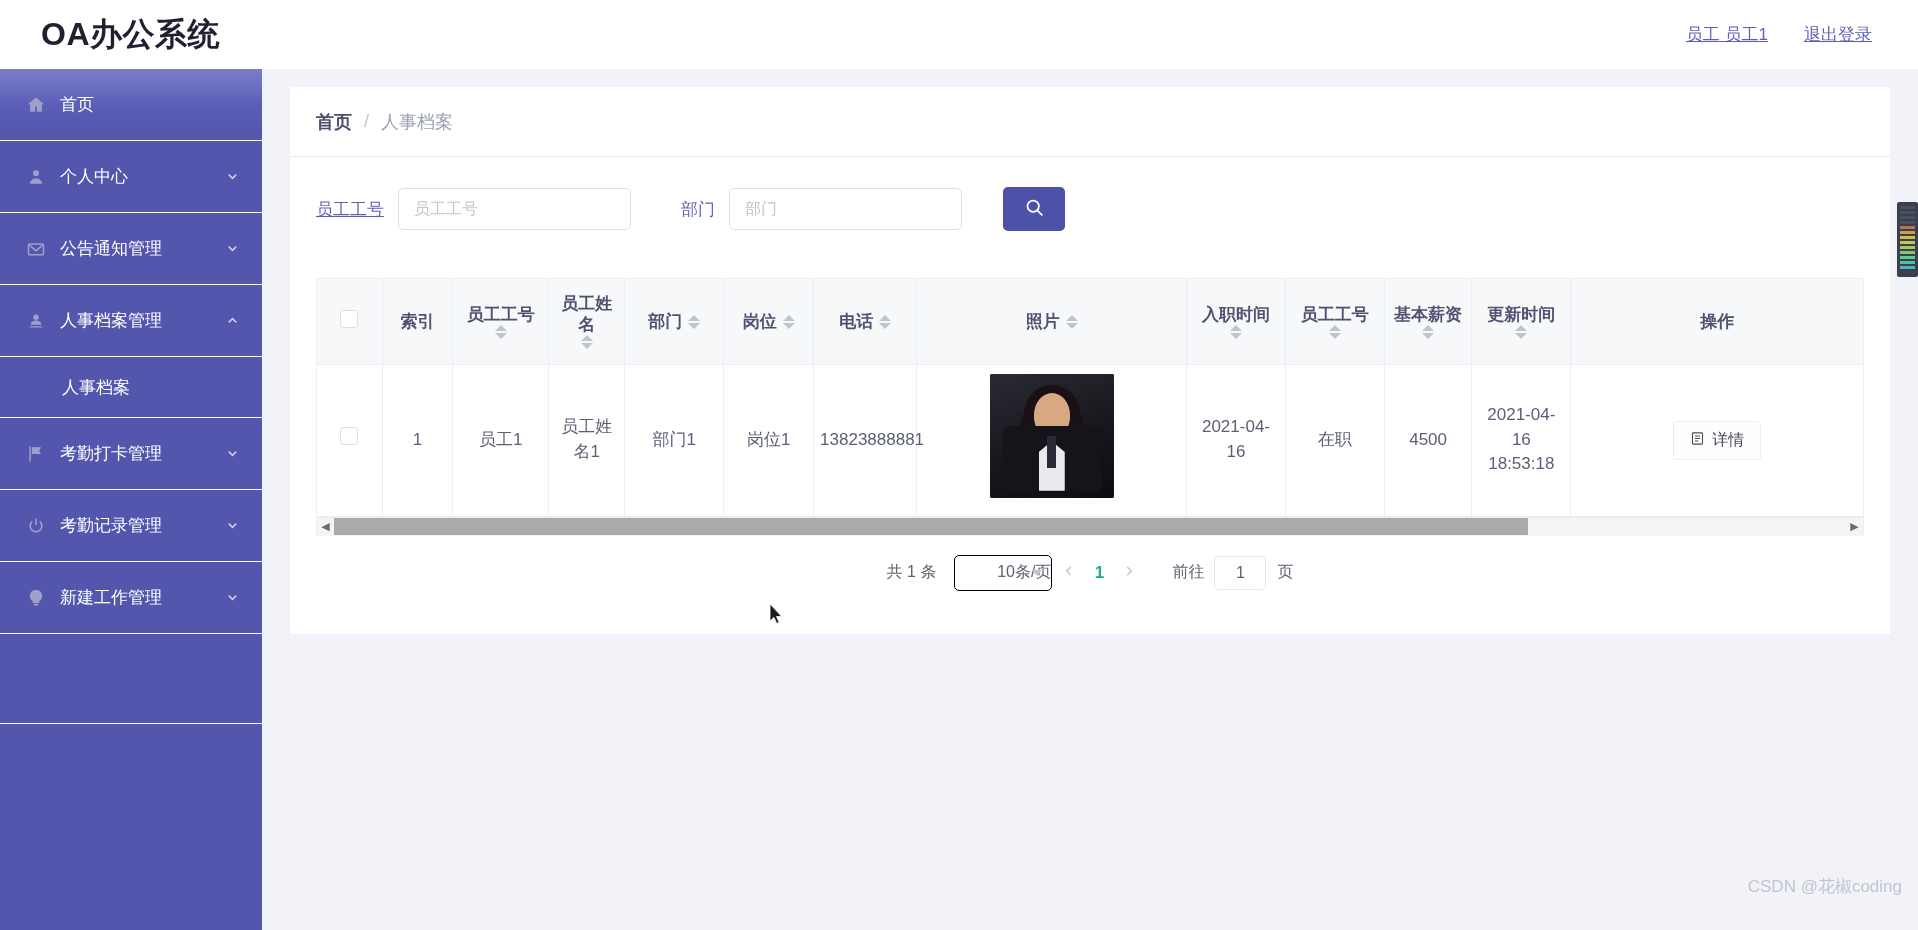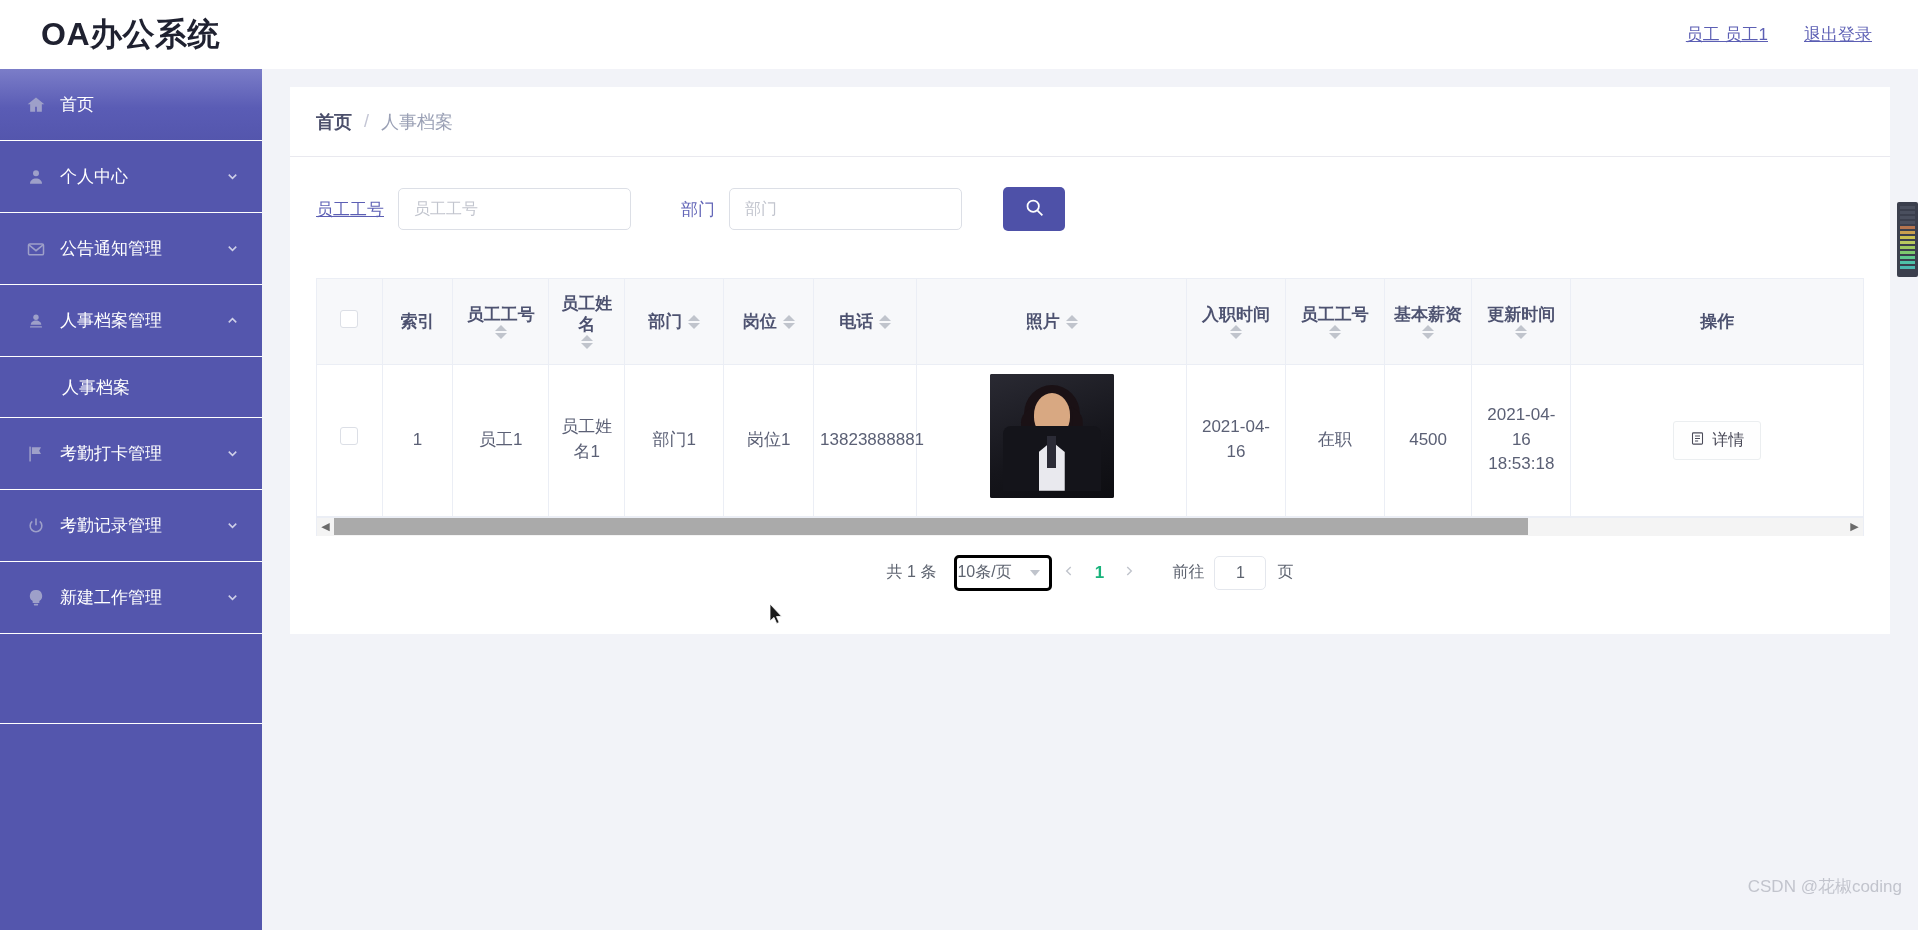--- a/index.html
+++ b/index.html
@@ -280,22 +280,22 @@
 
   
   .pager {
     display: flex; align-items: center; justify-content: center;
     gap: 0; height: 74px;
     font-size: 16px; color: #5e6470;
   }
   .pg-total { margin-right: 18px; }
   .pg-select {
     width: 98px; height: 36px;
-    border: 3px solid #000000; border-radius: 5px;
-    display: flex; align-items: center; justify-content: flex-start;
+    border: 1px solid #000000; border-radius: 5px;
+    display: flex; align-items: center; justify-content: flex-end;
     position: relative; cursor: pointer;
     font-size: 16px; color: #5e6470;
     background: #fff;
   }
   .pg-select .cd {
     position: absolute; right: 9px; top: 50%;
     margin-top: -3px;
     width: 0; height: 0;
     border-left: 5px solid transparent;
     border-right: 5px solid transparent;

